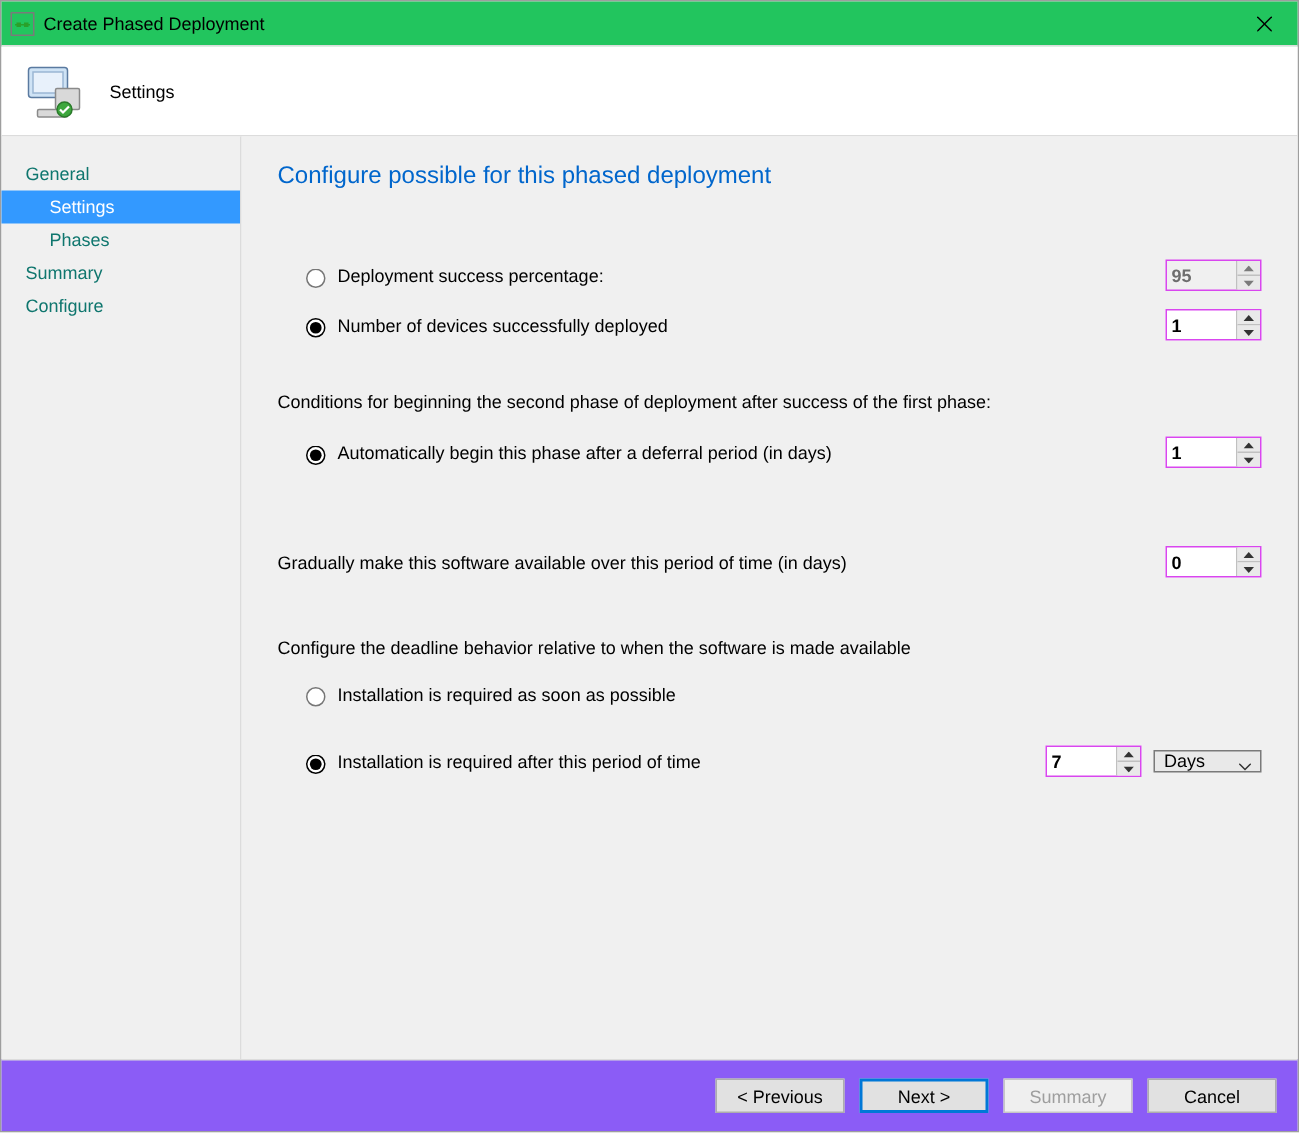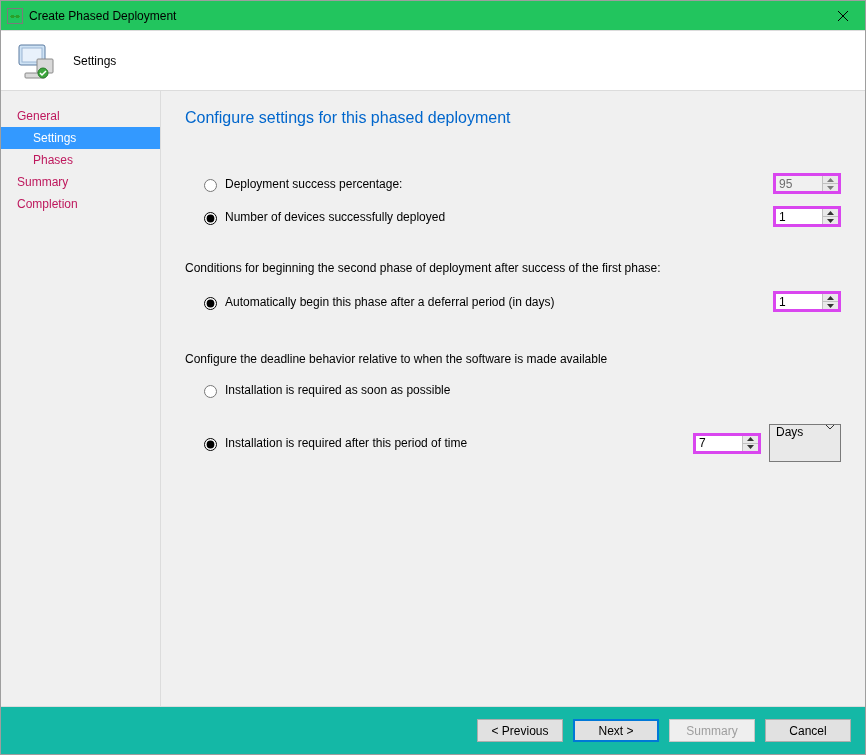--- a/index.html
+++ b/index.html
@@ -58,21 +58,21 @@
     background: #f0f0f0;
     min-height: 0;
   }
   .sidebar {
     width: 160px;
     border-right: 1px solid #dcdcdc;
     padding-top: 14px;
   }
   .nav-item {
     padding: 4px 6px 4px 16px;
-    color: #be185d;
+    color: #0f766e;
     cursor: default;
   }
   .nav-item.sub { padding-left: 32px; }
   .nav-item.selected {
     background: #3399ff;
     color: #fff;
   }
 
   .content {
     flex: 1 1 auto;
@@ -105,23 +105,24 @@
     display: flex; align-items: center; gap: 8px;
     margin-left: auto;
   }
   .inline-row {
     display: flex; align-items: center;
     padding: 6px 0 6px 0;
   }
   .inline-row .lbl { flex: 1 1 auto; }
   .spin {
     display: flex;
-    border: 3px solid #d946ef;
+    border: 1px solid #d946ef;
     height: 21px;
     background: #fff;
+    font-weight: bold;
   }
   .spin.disabled { background: #f0f0f0; color: #6d6d6d; }
   .spin input {
     border: none; outline: none;
     width: 40px; padding: 0 3px;
     font: inherit; background: transparent;
     color: inherit;
   }
   .spin.wide input { width: 46px; }
   .spin .spin-btns {
@@ -133,35 +134,35 @@
     flex: 1 1 0;
     display: flex; align-items: center; justify-content: center;
     background: #e9e9e9;
     border-bottom: 1px solid #c0c0c0;
     cursor: default;
   }
   .spin .sbtn:last-child { border-bottom: none; }
   .spin .sbtn svg { display:block; }
 
   .combo {
-    height: 38px;
+    height: 15px;
     border: 1px solid #7a7a7a;
     background: #e9e9e9;
-    display: flex; align-items: flex-start;
+    display: flex; align-items: flex-end;
     padding: 0 2px 0 6px;
     min-width: 72px;
   }
   .combo span { flex: 1 1 auto; }
   .combo .chev { width: 16px; display:flex; align-items:center; justify-content:center; }
 
   
   .footer {
     height: 48px;
     border-top: 1px solid #dcdcdc;
-    background: #14b8a6;
+    background: #8b5cf6;
     display: flex; align-items: center; justify-content: flex-end;
     padding-right: 14px;
     gap: 10px;
   }
   .btn {
     min-width: 86px; height: 23px;
     border: 1px solid #adadad;
     background: #e1e1e1;
     display: flex; align-items: center; justify-content: center;
     padding: 0 12px;
@@ -214,25 +215,25 @@
     <div class="page-label">Settings</div>
   </div>
 
   <div class="body">
 
     <div class="sidebar" id="sidebar">
         <div class="nav-item">General</div>
         <div class="nav-item sub selected">Settings</div>
         <div class="nav-item sub">Phases</div>
         <div class="nav-item">Summary</div>
-        <div class="nav-item">Completion</div>
+        <div class="nav-item">Configure</div>
       </div>
 
     <div class="content">
-      <h1>Configure settings for this phased deployment</h1>
+      <h1>Configure possible for this phased deployment</h1>
 
 
       <div class="option-row">
         <input type="radio" class="radio" name="criteria" style="">
         <label>Deployment success percentage:</label>
         <div class="controls">
           <div class="spin wide disabled">
             <input disabled="" value="95" style="">
             <div class="spin-btns">
               <div class="sbtn">
@@ -290,20 +291,38 @@
                   <svg width="7" height="4">
                     <polygon points="0,0 7,0 3.5,4" fill="#333"></polygon>
                   </svg>
                 </div>
             </div>
           </div>
         </div>
       </div>
 
 
+      <div class="inline-row" style="margin-top:40px;">
+        <div class="lbl">Gradually make this software available over this period of time (in days)</div>
+        <div class="spin wide">
+          <input value="0" style="">
+          <div class="spin-btns">
+            <div class="sbtn">
+                <svg width="7" height="4">
+                  <polygon points="3.5,0 7,4 0,4" fill="#333"></polygon>
+                </svg>
+              </div>
+            <div class="sbtn">
+                <svg width="7" height="4">
+                  <polygon points="0,0 7,0 3.5,4" fill="#333"></polygon>
+                </svg>
+              </div>
+          </div>
+        </div>
+      </div>
 
       <div class="section-label" style="margin-top:34px;">Configure the deadline behavior relative to when the software is made available</div>
 
       <div class="option-row">
         <input type="radio" class="radio" name="deadline" style="">
         <label>Installation is required as soon as possible</label>
       </div>
 
       <div class="option-row" style="margin-top:14px;">
         <input type="radio" class="radio" name="deadline" checked="" style="">

